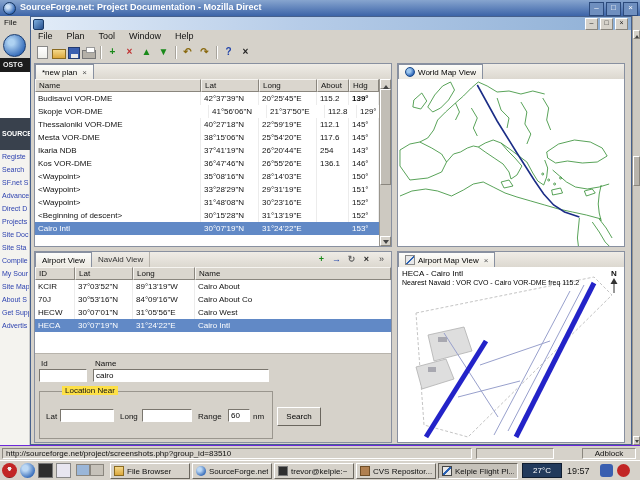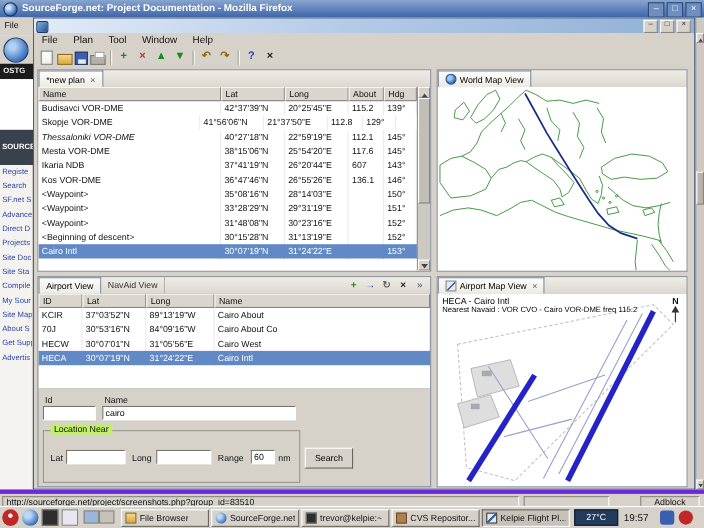--- a/index.html
+++ b/index.html
@@ -104,39 +104,39 @@
         border:1px solid;border-color:#fff #8a867e #8a867e #fff;box-sizing:border-box;}
   
   .apt-wrap{position:absolute;left:0;top:0;right:0;height:86px;background:#fff;border-bottom:1px solid #b8b4ac;}
   .lbl{position:absolute;font-size:8px;color:#111;white-space:nowrap;}
   .lb-id{left:6px;top:92px;} .lb-name{left:60px;top:92px;}
   .inp{position:absolute;height:13px;box-sizing:border-box;border:1px solid;border-color:#7a766e #fff #fff #7a766e;
        background:#fff;font-family:"Liberation Sans",sans-serif;font-size:8px;padding:0 2px;}
   #f-id{left:4px;top:102px;width:48px;}
   #f-name{left:58px;top:102px;width:176px;}
   .group{position:absolute;left:4px;top:124px;width:232px;height:46px;border:1px solid #9a968e;}
-  .glabel{position:absolute;left:6px;top:-6px;background:#bef264;padding:0 3px;font-size:8px;}
+  .glabel{position:absolute;left:22px;top:-6px;background:#fde047;padding:0 3px;font-size:8px;}
   .lb-lat{left:6px;top:20px;} .lb-long{left:80px;top:20px;} .lb-range{left:158px;top:20px;} .lb-nm{left:213px;top:20px;}
   #f-lat{left:20px;top:17px;width:54px;} #f-long{left:102px;top:17px;width:50px;} #f-range{left:188px;top:17px;width:22px;}
   .btn{position:absolute;left:242px;top:140px;width:44px;height:19px;background:#d6d2ca;
        border:1px solid;border-color:#fff #6a665e #6a665e #fff;font-family:"Liberation Sans",sans-serif;font-size:8px;}
   
   .mapsvg{position:absolute;left:0;top:0;width:100%;height:100%;}
   .coast{fill:none;stroke:var(--map_outline);stroke-width:0.8;}
   .route{fill:none;stroke:var(--route);stroke-width:1.6;}
   .bnd{fill:none;stroke:#c4c4c4;stroke-width:1;stroke-dasharray:3,2;}
   .apr{fill:#dedede;stroke:#b0b0b0;stroke-width:0.8;}
   .bld{fill:#a8a8b0;}
   .taxi{fill:none;stroke:#98a0cc;stroke-width:1;}
   .rwy{fill:none;stroke:var(--runway);stroke-width:5;}
   .am-t1{position:absolute;left:4px;top:2px;font-size:8px;color:#000;z-index:2;}
   .am-t2{position:absolute;left:4px;top:12px;font-size:7px;color:#000;z-index:2;}
   .am-n{position:absolute;right:3px;top:2px;width:14px;text-align:center;z-index:2;font-size:8px;font-weight:bold;}
   
-  #status{position:absolute;left:0;top:445px;width:640px;height:15px;background:#d6d2ca;border-top:4px solid #6d28d9;box-sizing:border-box;}
+  #status{position:absolute;left:0;top:445px;width:640px;height:15px;background:#d6d2ca;border-top:1px solid #6d28d9;box-sizing:border-box;}
   .st-box{position:absolute;top:2px;height:11px;border:1px solid;border-color:#8a867e #fff #fff #8a867e;box-sizing:border-box;font-size:8px;line-height:9px;overflow:hidden;white-space:nowrap;}
   .st-url{left:2px;width:470px;padding-left:3px;}
   .st-gap{left:476px;width:78px;}
   .st-adb{right:4px;width:54px;text-align:center;}
   
   #taskbar{position:absolute;left:0;top:460px;width:640px;height:20px;background:#d6d2ca;border-top:1px solid #fff;box-sizing:border-box;}
   .ql{position:absolute;top:2px;width:15px;height:15px;box-sizing:border-box;}
   .l-hat{left:2px;border-radius:50%;background:radial-gradient(circle at 50% 38%,#eee 16%,#c22626 18% 72%,#7a1010 74%);}
   .l-web{left:20px;border-radius:50%;background:radial-gradient(circle at 35% 35%,#bcd8f4 20%,#2a62b4 78%);}
   .l-term{left:38px;background:#2e2e2e;border:1px solid #777;}
@@ -161,21 +161,21 @@
   .t-i1{position:absolute;left:600px;top:3px;width:13px;height:13px;background:#3a5fb0;border-radius:3px;}
   .t-i2{position:absolute;left:617px;top:3px;width:13px;height:13px;background:#c22626;border-radius:50%;}
 </style>
 </head>
 <body>
 
 <div id="screen">
 
   <div id="mtitle">
     <span class="mt-ico"></span>
-    <span class="mt-txt">SourceForge.net: Project Documentation - Mozilla Firefox</span>
+    <span class="mt-txt">SourceForge.net: Project Documentation - Mozilla Direct</span>
     <span class="winbtns">
       <span class="mtb">–</span>
       <span class="mtb">□</span>
       <span class="mtb">×</span>
     </span>
   </div>
 
   <div id="bstrip">
     <div class="bs-menu">
       <span>File</span>
@@ -262,48 +262,48 @@
                 <span class="th" style="width: 58px;">Lat</span>
                 <span class="th" style="width: 58px;">Long</span>
                 <span class="th" style="width: 32px;">About</span>
                 <span class="th" style="width: 30px;">Hdg</span>
               </div>
               <div class="trow">
                 <span class="td" style="width: 166px;">Budisavci VOR-DME</span>
                 <span class="td" style="width: 58px;">42°37'39"N</span>
                 <span class="td" style="width: 58px;">20°25'45"E</span>
                 <span class="td" style="width: 32px;">115.2</span>
-                <span class="td" style="width: 30px;">139°</span>
-              </div>
-              <div class="trow">
-                <span class="td" style="width: 147px;">Skopje VOR-DME</span>
+                <span class="td" style="width: 30px; font-weight: bold;">139°</span>
+              </div>
+              <div class="trow">
+                <span class="td" style="width: 174px;">Skopje VOR-DME</span>
                 <span class="td" style="width: 58px;">41°56'06"N</span>
                 <span class="td" style="width: 58px;">21°37'50"E</span>
                 <span class="td" style="width: 32px;">112.8</span>
                 <span class="td" style="width: 30px;">129°</span>
               </div>
               <div class="trow">
-                <span class="td" style="width: 166px; font-style: italic;">Thessaloniki VOR-DME</span>
+                <span class="td" style="width: 166px;">Thessaloniki VOR-DME</span>
                 <span class="td" style="width: 58px;">40°27'18"N</span>
                 <span class="td" style="width: 58px;">22°59'19"E</span>
                 <span class="td" style="width: 32px;">112.1</span>
                 <span class="td" style="width: 30px;">145°</span>
               </div>
               <div class="trow">
                 <span class="td" style="width: 166px;">Mesta VOR-DME</span>
                 <span class="td" style="width: 58px;">38°15'06"N</span>
                 <span class="td" style="width: 58px;">25°54'20"E</span>
                 <span class="td" style="width: 32px;">117.6</span>
                 <span class="td" style="width: 30px;">145°</span>
               </div>
               <div class="trow">
                 <span class="td" style="width: 166px;">Ikaria NDB</span>
                 <span class="td" style="width: 58px;">37°41'19"N</span>
                 <span class="td" style="width: 58px;">26°20'44"E</span>
-                <span class="td" style="width: 32px;">607</span>
+                <span class="td" style="width: 32px;">254</span>
                 <span class="td" style="width: 30px;">143°</span>
               </div>
               <div class="trow">
                 <span class="td" style="width: 166px;">Kos VOR-DME</span>
                 <span class="td" style="width: 58px;">36°47'46"N</span>
                 <span class="td" style="width: 58px;">26°55'26"E</span>
                 <span class="td" style="width: 32px;">136.1</span>
                 <span class="td" style="width: 30px;">146°</span>
               </div>
               <div class="trow">

